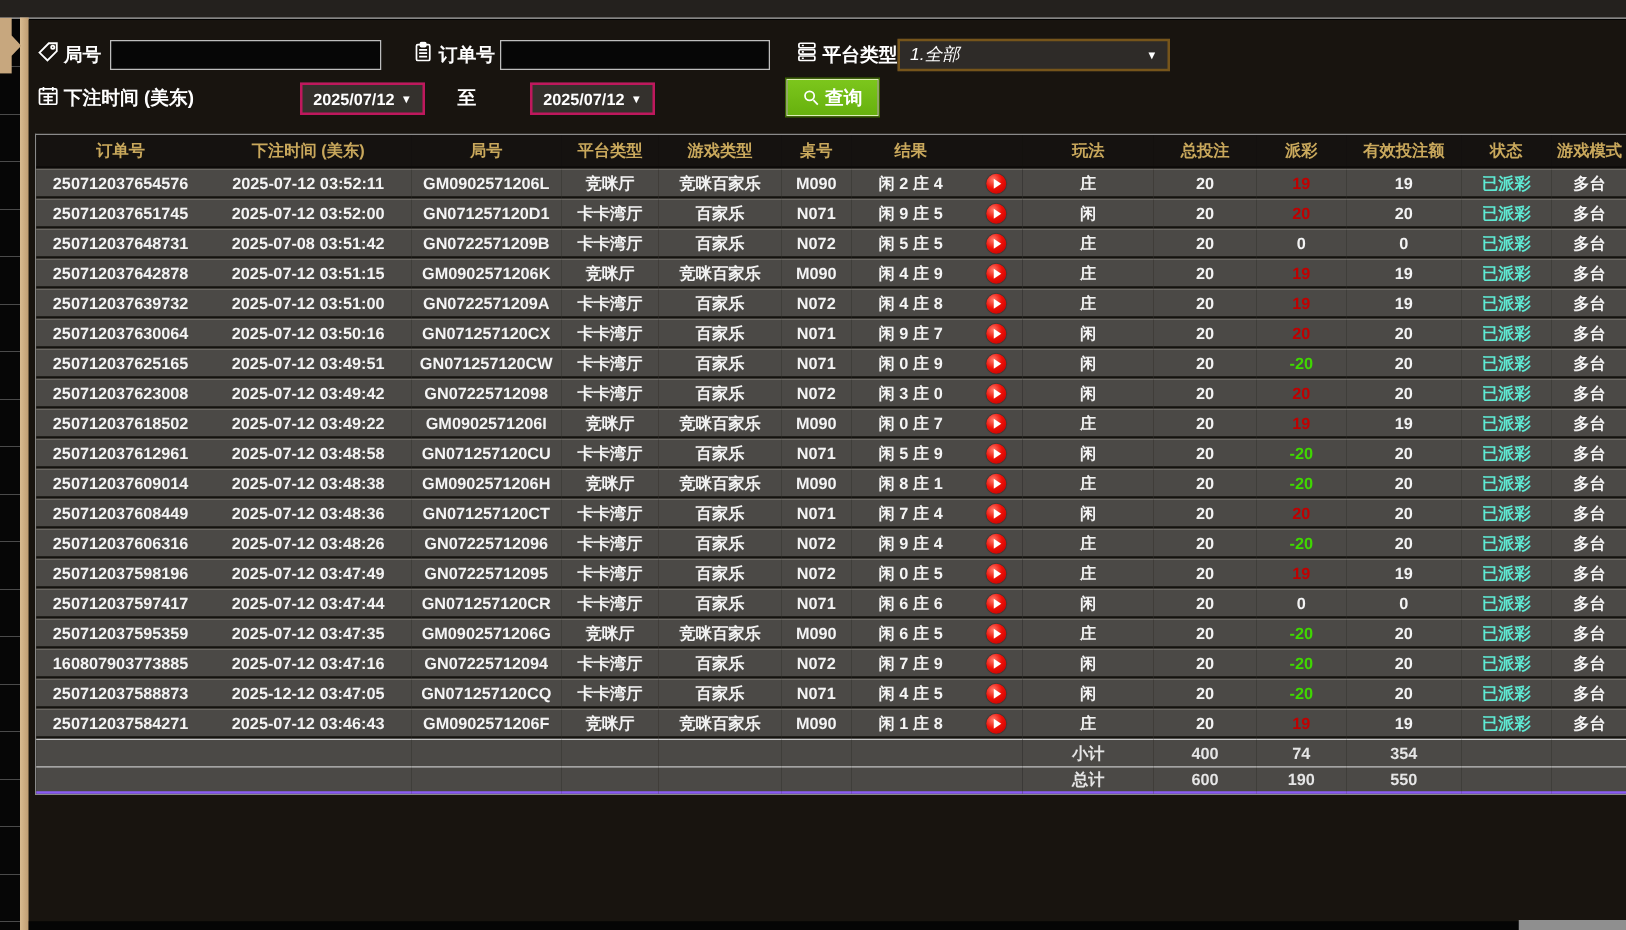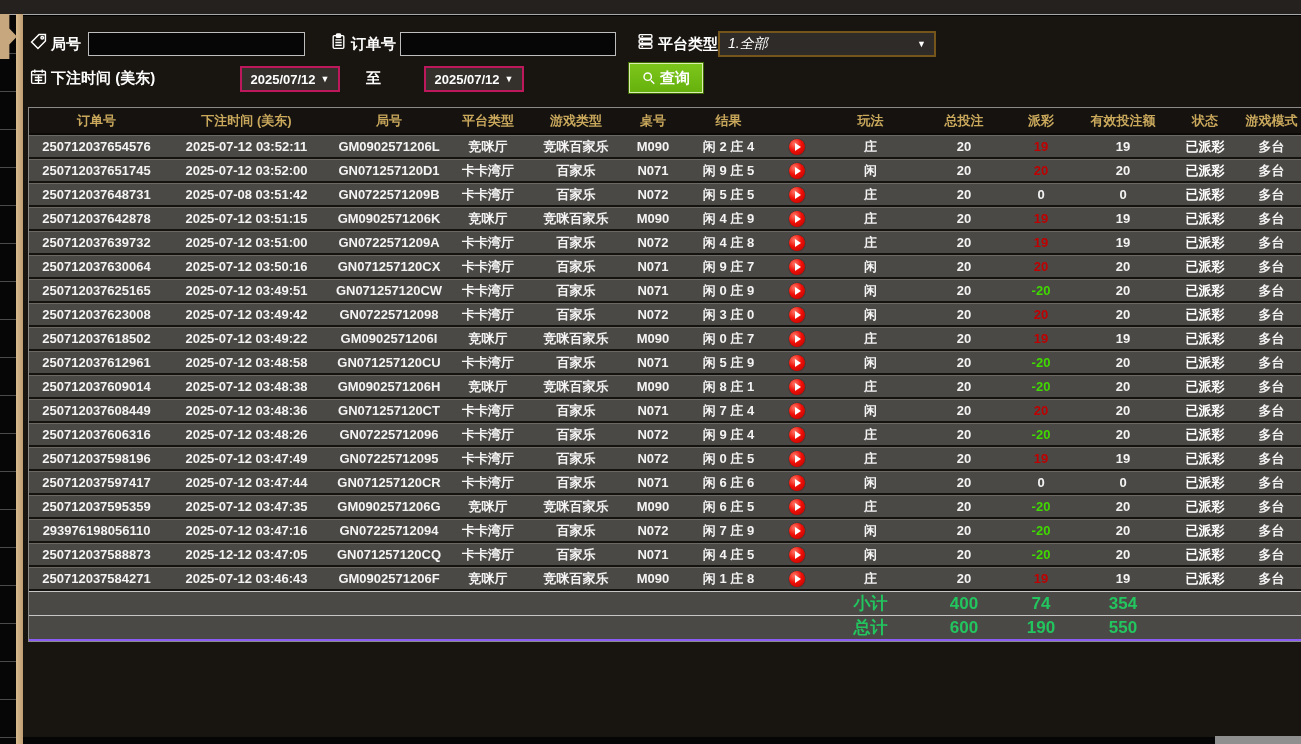--- a/index.html
+++ b/index.html
@@ -47,22 +47,22 @@
   col.c8{width:105px} col.c9{width:82px}  col.c10{width:72px} col.c11{width:92px}
   col.c12{width:72px} col.c13{width:61px}
   thead th { height:27px; background:#151210; color:#c9a85c; font-size:13px; font-weight:bold;
              text-align:center; border-bottom:2px solid #0c0a08; white-space:nowrap; overflow:hidden; }
   tbody td { height:24px; background:#4b4946; color:#f4f4f4; font-size:13px; font-weight:bold;
              text-align:center; white-space:nowrap; overflow:hidden;
              border-top:1px solid #6b6863; border-bottom:2px solid #15130f; }
   td.pay-pos  { color:#c00000; }
   td.pay-neg  { color:#3fd800; }
   td.pay-zero { color:#f4f4f4; }
-  td.status-paid { color:#ffffff; }
-  tfoot td { height:22px; background:#4b4946; color:#22c55e; font-size:17px; font-weight:bold;
+  td.status-paid { color:#5eead4; }
+  tfoot td { height:22px; background:#4b4946; color:#e5e5e5; font-size:13px; font-weight:bold;
              text-align:center; border-top:1px solid #c6c6c6; }
   tfoot tr:last-child td { border-bottom:2px solid #8b5cf6; }
 
   .play { display:inline-block; width:16px; height:16px; border-radius:50%; vertical-align:middle;
           background:radial-gradient(circle at 35% 30%, #ff7a6a 0%, #ef1007 45%, #b40000 100%);
           position:relative; cursor:pointer; box-shadow:0 0 1px #000; }
   .play .tri { position:absolute; left:6px; top:4px; width:0; height:0;
                border-left:6px solid #fff; border-top:4px solid transparent; border-bottom:4px solid transparent; }
 </style>
 </head>
@@ -418,21 +418,21 @@
           <td>闲 6 庄 5</td>
           <td><span class="play"><span class="tri"></span></span></td>
           <td>庄</td>
           <td>20</td>
           <td class="pay-neg">-20</td>
           <td>20</td>
           <td class="status-paid">已派彩</td>
           <td>多台</td>
         </tr>
         <tr>
-          <td>293976198056110</td>
+          <td>160807903773885</td>
           <td>2025-07-12 03:47:16</td>
           <td>GN07225712094</td>
           <td>卡卡湾厅</td>
           <td>百家乐</td>
           <td>N072</td>
           <td>闲 7 庄 9</td>
           <td><span class="play"><span class="tri"></span></span></td>
           <td>闲</td>
           <td>20</td>
           <td class="pay-neg">-20</td>

